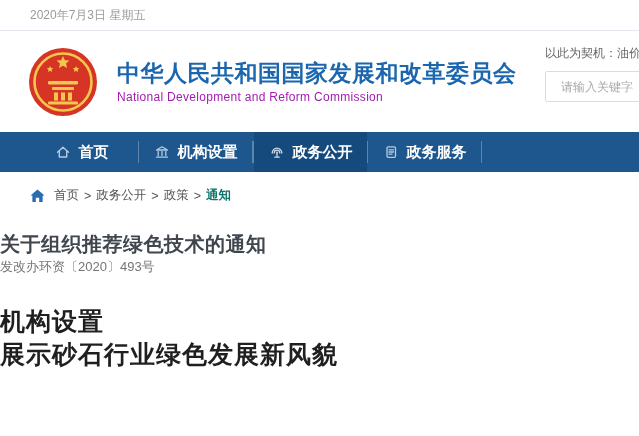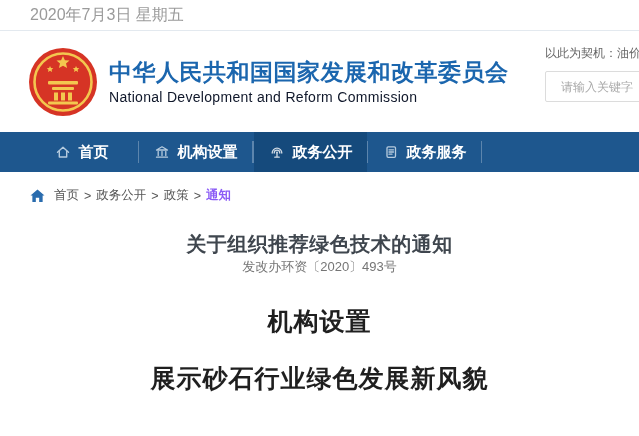--- a/index.html
+++ b/index.html
@@ -9,37 +9,37 @@
     background:#ffffff;
     overflow:hidden;
     position:relative;
   }
   
   .topbar {
     height:31px;
     border-bottom:1px solid #e3e9ef;
     display:flex; align-items:center;
     padding-left:30px;
-    color:#9a9a9a; font-size:16px;
+    color:#9a9a9a; font-size:12px;
   }
   
   .header {
     height:101px;
     position:relative;
     display:flex; align-items:center;
     padding-left:28px;
   }
   .emblem { width:70px; height:70px; flex:0 0 auto; }
-  .titles { margin-left:11px; }
+  .titles { margin-left:19px; }
   .title-cn {
     font-size:23px; font-weight:bold; color:#1b66ae;
     letter-spacing:0.5px; line-height:1.25;
   }
   .title-en {
-    font-size:14px; color:#0f172a; letter-spacing:0.3px; margin-top:2px;
+    font-size:12px; color:#a21caf; letter-spacing:0.3px; margin-top:2px;
   }
   .search-area { position:absolute; top:14px; left:545px; width:160px; }
   .hot-search { font-size:12px; color:#666; white-space:nowrap; }
   .hot-search a { color:#666; text-decoration:none; margin-left:0; }
   .search-box {
     margin-top:9px;
     width:160px; height:31px;
     border:1px solid #dcdcdc; border-radius:2px;
     display:flex; align-items:center;
     background:#fff;
@@ -72,33 +72,33 @@
   }
   
   .breadcrumb {
     display:flex; align-items:center;
     padding:15px 0 0 30px;
     font-size:12.5px; color:#555;
   }
   .breadcrumb .bc-home { display:inline-flex; margin-right:9px; }
   .breadcrumb .bc-sep { margin:0 5px; color:#555; }
   .breadcrumb .bc-item { color:#555; text-decoration:none; }
-  .breadcrumb .bc-current { color:#8b5cf6; font-weight:bold; }
-  
-  .article { text-align:center; }
+  .breadcrumb .bc-current { color:#0f766e; font-weight:bold; }
+  
+  .article { text-align:left; }
   .article-title {
     margin-top:27px;
     font-size:20px; font-weight:bold; color:#3f464e;
     letter-spacing:0.5px;
   }
   .doc-number { margin-top:0; font-size:13px; color:#757575; }
   .body-line {
     font-family:"Liberation Serif","DejaVu Serif",serif;
     font-size:25px; font-weight:bold; color:#1f1f1f;
-    margin-top:24px; letter-spacing:1px;
+    letter-spacing:1px;
   }
   .body-line.first { margin-top:29px; }
 </style>
 </head>
 <body>
 
 <div class="topbar">
   <span>2020年7月3日 星期五</span>
 </div>
 

